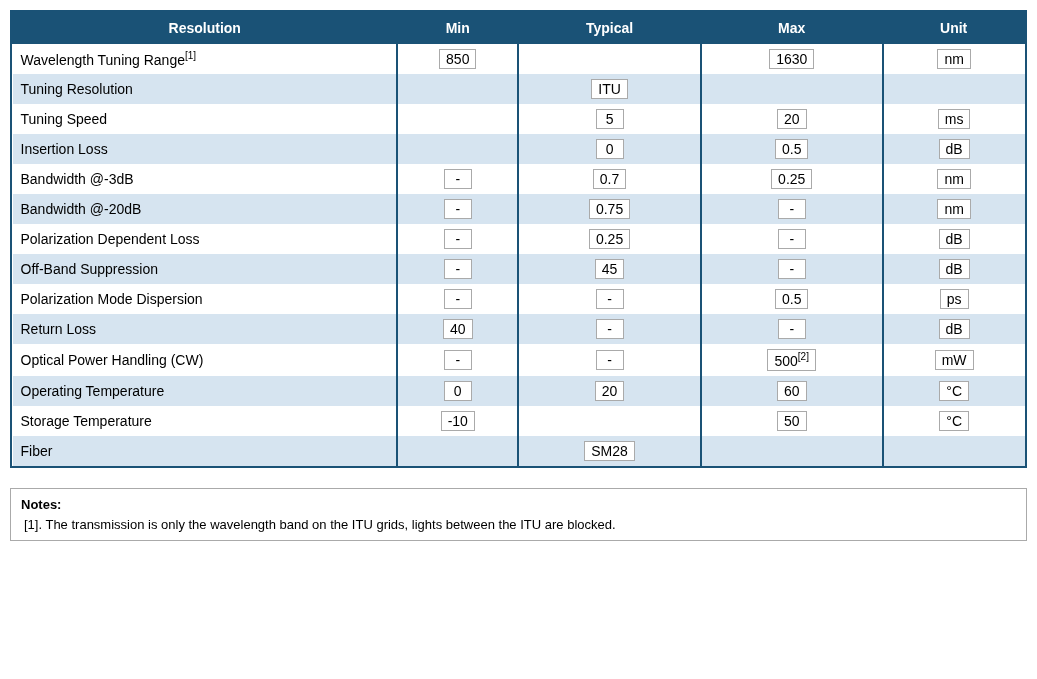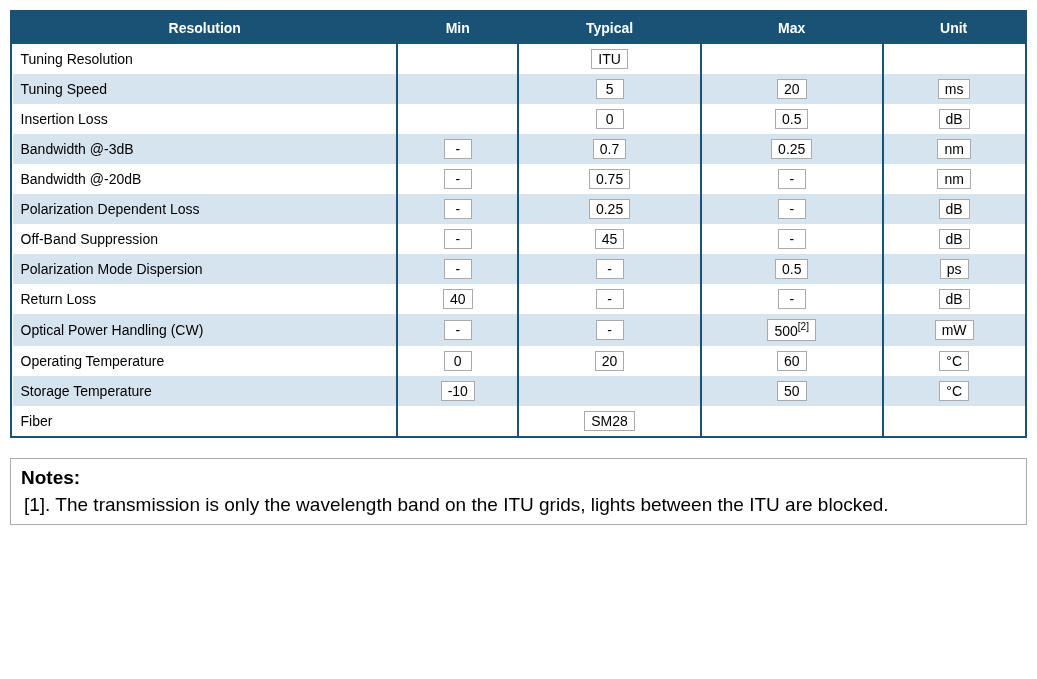--- a/index.html
+++ b/index.html
@@ -67,21 +67,21 @@
       border: 1px solid #aaa;
       padding: 1px 6px;
       background: #fff;
       min-width: 28px;
       text-align: center;
     }
 
     .notes-section {
       border: 1px solid #aaa;
       padding: 8px 10px;
-      font-size: 19px;
+      font-size: 13px;
       background: #fff;
     }
 
     .notes-title {
       font-weight: bold;
       margin-bottom: 5px;
     }
 
     .note-item {
       margin-left: 3px;
@@ -99,20 +99,27 @@
     <thead>
       <tr>
         <th class="col-param">Resolution</th>
         <th class="col-min">Min</th>
         <th class="col-typ">Typical</th>
         <th class="col-max">Max</th>
         <th class="col-unit">Unit</th>
       </tr>
     </thead>
     <tbody id="table-body">
+    <tr>
+          <td class="col-param">Wavelength Tuning Range<sup>[1]</sup></td>
+          <td class="col-min"><span class="cell-value">850</span></td>
+          <td class="col-typ"></td>
+          <td class="col-max"><span class="cell-value">1630</span></td>
+          <td class="col-unit"><span class="cell-value">nm</span></td>
+        </tr>
         <tr>
           <td class="col-param">Tuning Resolution</td>
           <td class="col-min"></td>
           <td class="col-typ"><span class="cell-value">ITU</span></td>
           <td class="col-max"></td>
           <td class="col-unit"></td>
         </tr>
         <tr>
           <td class="col-param">Tuning Speed</td>
           <td class="col-min"></td>

